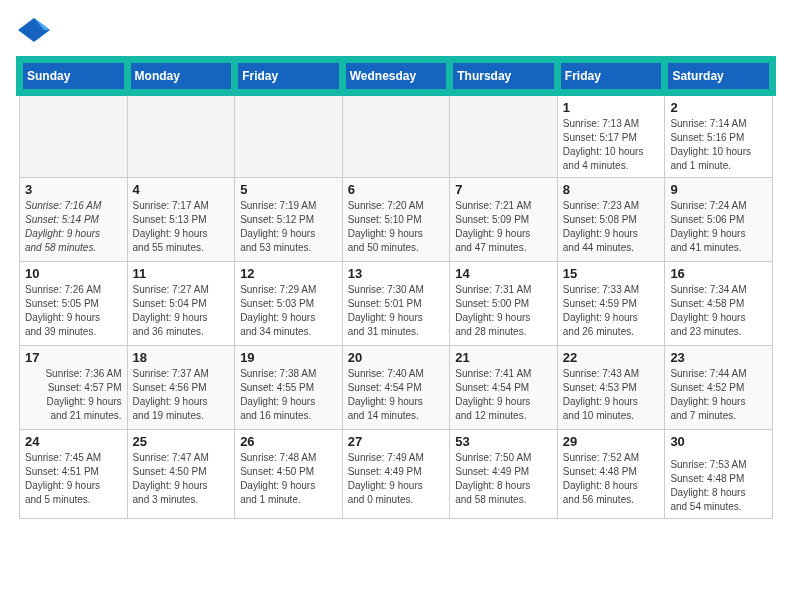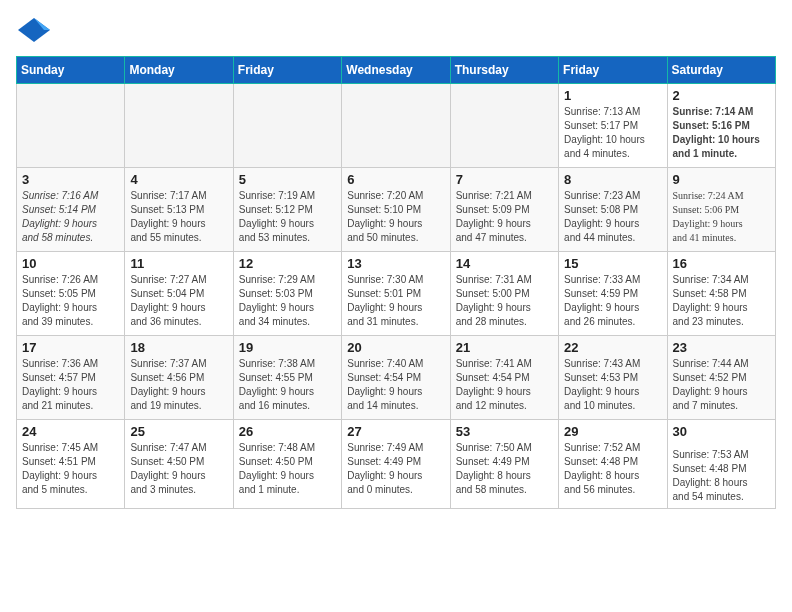--- a/index.html
+++ b/index.html
@@ -49,21 +49,21 @@
       border-collapse: collapse;
       table-layout: fixed;
     }
     th {
       background: #1565c0;
       color: #fff;
       font-size: 12px;
       font-weight: bold;
       padding: 6px 4px;
       text-align: left;
-      border: 1px solid #14b8a6;
+      border: 7px solid #14b8a6;
     }
     td {
       vertical-align: top;
       border: 1px solid #ccc;
       padding: 4px 5px;
       font-size: 10px;
       color: #333;
       height: 84px;
       background: #fff;
     }
@@ -127,21 +127,21 @@
         <td class="empty"></td>
         <td>
           <span class="day-number">1</span>
           <div class="day-info" style="white-space: pre-line;">Sunrise: 7:13 AM
 Sunset: 5:17 PM
 Daylight: 10 hours
 and 4 minutes.</div>
         </td>
         <td>
           <span class="day-number">2</span>
-          <div class="day-info" style="white-space: pre-line; font-weight: bold;">Sunrise: 7:14 AM
+          <div class="day-info" style="white-space: pre-line;">Sunrise: 7:14 AM
 Sunset: 5:16 PM
 Daylight: 10 hours
 and 1 minute.</div>
         </td>
       </tr>
       <tr>
         <td>
           <span class="day-number">3</span>
           <div class="day-info" style="white-space: pre-line; font-style: italic;">Sunrise: 7:16 AM
 Sunset: 5:14 PM
@@ -178,21 +178,21 @@
         </td>
         <td>
           <span class="day-number">8</span>
           <div class="day-info" style="white-space: pre-line;">Sunrise: 7:23 AM
 Sunset: 5:08 PM
 Daylight: 9 hours
 and 44 minutes.</div>
         </td>
         <td>
           <span class="day-number">9</span>
-          <div class="day-info" style="white-space: pre-line; font-family: Liberation Serif, serif;">Sunrise: 7:24 AM
+          <div class="day-info" style="white-space: pre-line;">Sunrise: 7:24 AM
 Sunset: 5:06 PM
 Daylight: 9 hours
 and 41 minutes.</div>
         </td>
       </tr>
       <tr>
         <td>
           <span class="day-number">10</span>
           <div class="day-info" style="white-space: pre-line;">Sunrise: 7:26 AM
 Sunset: 5:05 PM
@@ -238,21 +238,21 @@
           <span class="day-number">16</span>
           <div class="day-info" style="white-space: pre-line;">Sunrise: 7:34 AM
 Sunset: 4:58 PM
 Daylight: 9 hours
 and 23 minutes.</div>
         </td>
       </tr>
       <tr>
         <td>
           <span class="day-number">17</span>
-          <div class="day-info" style="white-space: pre-line;">Sunrise: 7:36 AM
+          <div class="day-info" style="white-space: pre-line; text-align: right;">Sunrise: 7:36 AM
 Sunset: 4:57 PM
 Daylight: 9 hours
 and 21 minutes.</div>
         </td>
         <td>
           <span class="day-number">18</span>
           <div class="day-info" style="white-space: pre-line;">Sunrise: 7:37 AM
 Sunset: 4:56 PM
 Daylight: 9 hours
 and 19 minutes.</div>

